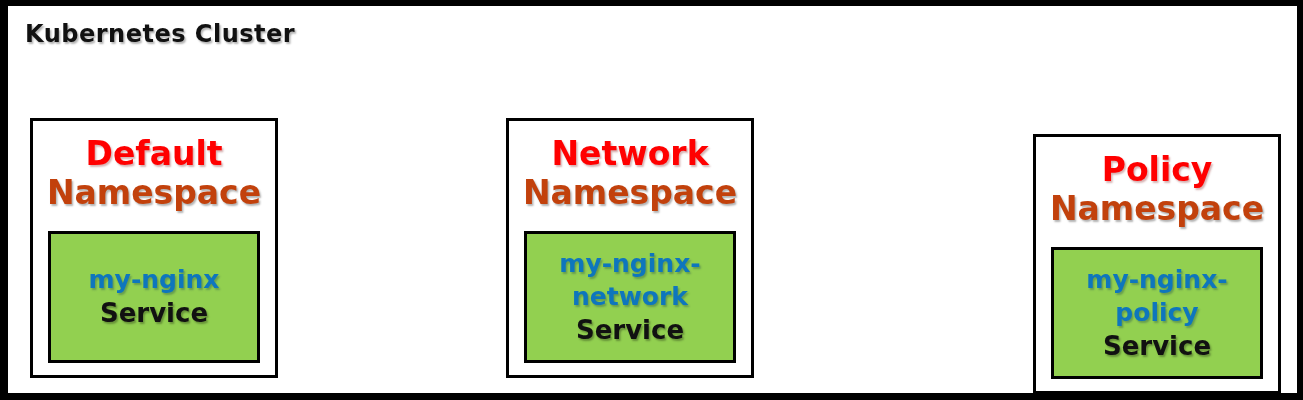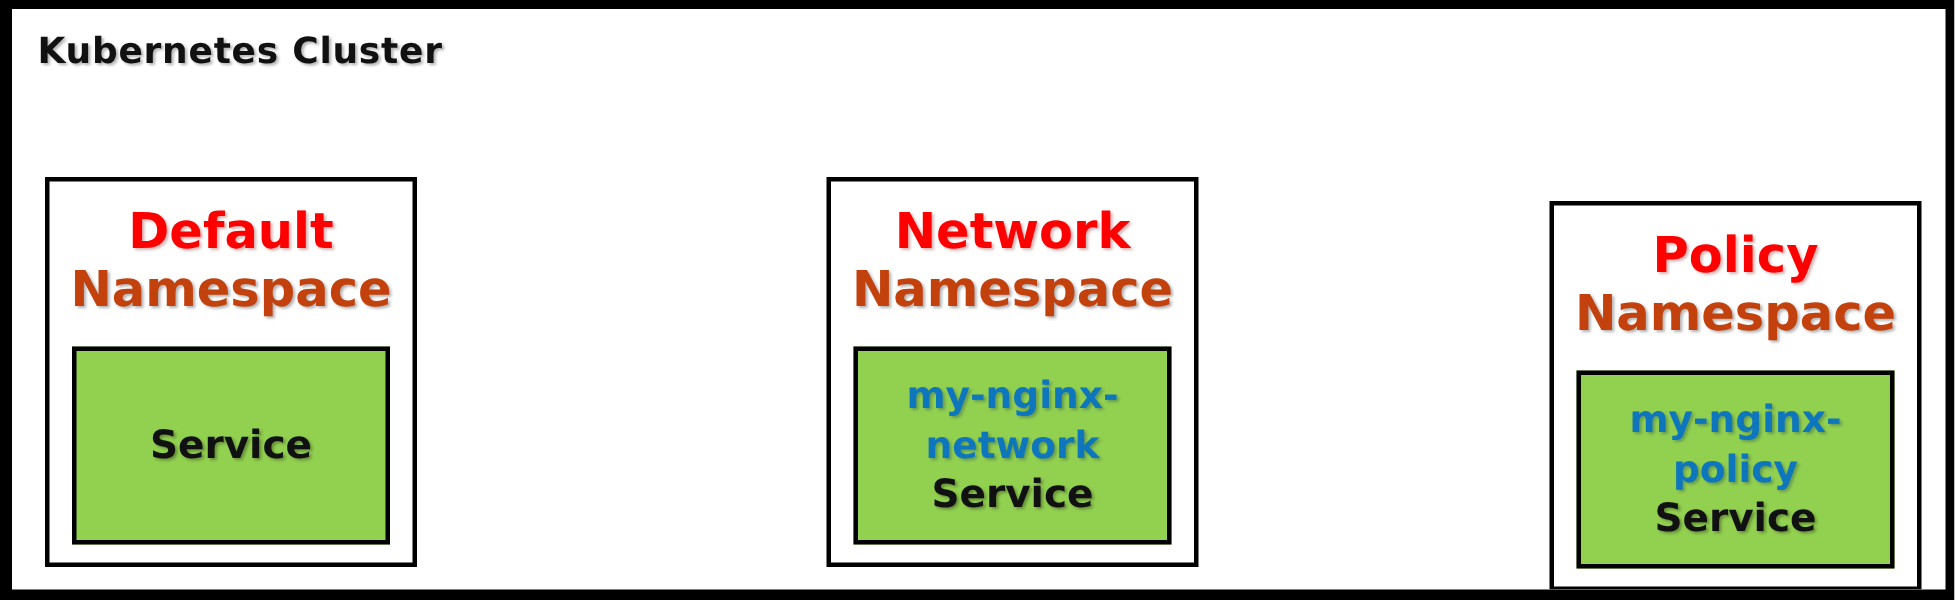--- a/index.html
+++ b/index.html
@@ -32,21 +32,21 @@
   .ns-box {
     position: absolute;
     top: 112px;
     width: 248px;
     height: 260px;
     box-sizing: border-box;
     border: 3px solid #000000;
     background: #ffffff;
   }
   .ns-box.pos-0 { left: 22px; }
-  .ns-box.pos-1 { left: 543px; }
+  .ns-box.pos-1 { left: 498px; }
   .ns-box.pos-2 { left: 1025px; margin-top: 16px; }
   .ns-header {
     padding-top: 13px;
     text-align: center;
     line-height: 39px;
     font-size: 33px;
     font-weight: bold;
   }
   .ns-title {
     color: #ff0000;
@@ -92,20 +92,21 @@
 
 <div class="cluster">
   <div class="cluster-title">Kubernetes Cluster</div>
 
   <div class="ns-box pos-0">
     <div class="ns-header">
       <div class="ns-title">Default</div>
       <div class="ns-subtitle">Namespace</div>
     </div>
     <div class="service-box">
+      <div class="service-name">my-nginx</div>
       <div class="service-label">Service</div>
     </div>
   </div>
 
   <div class="ns-box pos-1">
     <div class="ns-header">
       <div class="ns-title">Network</div>
       <div class="ns-subtitle">Namespace</div>
     </div>
     <div class="service-box">

